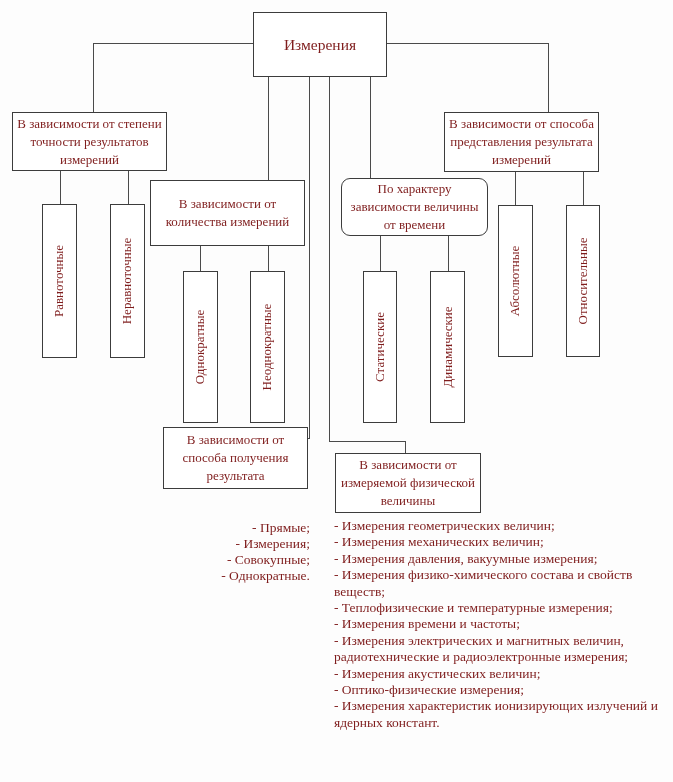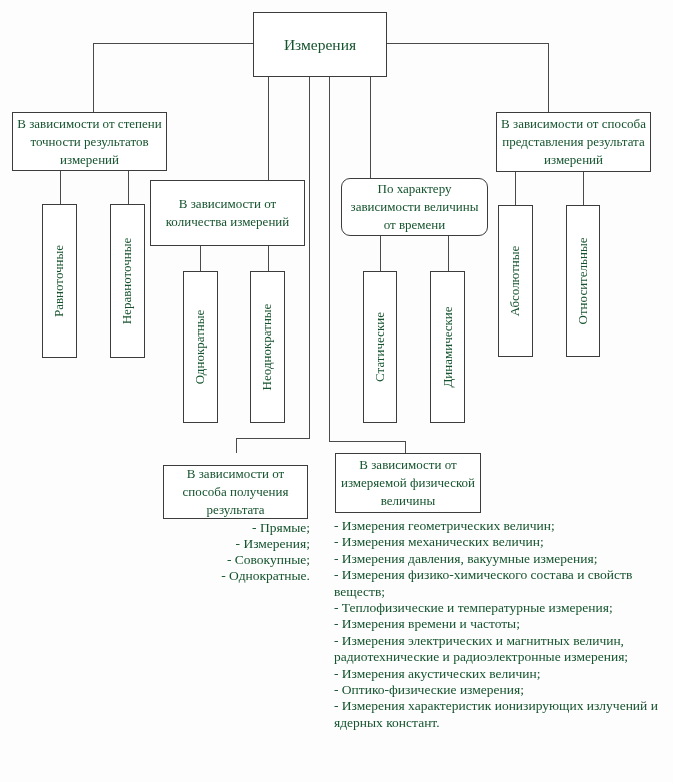--- a/index.html
+++ b/index.html
@@ -1,18 +1,18 @@
 <!DOCTYPE html>
 <html><head>
 <meta charset="utf-8">
 <style>
   html,body{margin:0;padding:0;background:#fff;}
   .canvas{
     position:relative;width:673px;height:782px;background:#fdfdfd;
-    font-family:"Liberation Serif","DejaVu Serif",serif;color:#14532d;
+    font-family:"Liberation Serif","DejaVu Serif",serif;color:#7f1d1d;
     overflow:hidden;
   }
   .line{position:absolute;background:#4a4a4a;}
   .box{
     position:absolute;border:1px solid #3c3c3c;background:#fff;
     display:flex;align-items:center;justify-content:center;
     text-align:center;font-size:13px;line-height:18px;box-sizing:border-box;
     padding:2px 4px;
   }
   .root-box{font-size:15.5px;}
@@ -63,21 +63,21 @@
 
   <div class="box" style="left:12px;top:112px;width:155px;height:59px;">
     <span>В зависимости от степени точности результатов измерений</span>
   </div>
   <div class="box" style="left:150px;top:180px;width:155px;height:66px;">
     <span>В зависимости от количества измерений</span>
   </div>
   <div class="box" style="left:341px;top:178px;width:147px;height:58px;border-radius:9px;">
     <span>По характеру зависимости величины от времени</span>
   </div>
-  <div class="box" style="left:496px;top:112px;width:155px;height:60px;justify-content:flex-end;">
+  <div class="box" style="left:444px;top:112px;width:155px;height:60px;justify-content:flex-end;">
     <span>В зависимости от способа представления результата измерений</span>
   </div>
 
   <div class="vbox" style="left:42px;top:204px;width:35px;height:154px;">
     <span class="vtext">Равноточные</span>
   </div>
   <div class="vbox" style="left:110px;top:204px;width:35px;height:154px;">
     <span class="vtext">Неравноточные</span>
   </div>
   <div class="vbox" style="left:183px;top:271px;width:35px;height:152px;">
@@ -92,21 +92,21 @@
   <div class="vbox" style="left:430px;top:271px;width:35px;height:152px;">
     <span class="vtext">Динамические</span>
   </div>
   <div class="vbox" style="left:498px;top:205px;width:35px;height:152px;">
     <span class="vtext">Абсолютные</span>
   </div>
   <div class="vbox" style="left:566px;top:205px;width:34px;height:152px;">
     <span class="vtext">Относительные</span>
   </div>
 
-  <div class="box" style="left:163px;top:465px;width:145px;height:54px;">
+  <div class="box" style="left:163px;top:427px;width:145px;height:62px;">
     <span>В зависимости от способа получения результата</span>
   </div>
   <div class="box" style="left:335px;top:453px;width:146px;height:60px;">
     <span>В зависимости от измеряемой физической величины</span>
   </div>
 
   <div class="list" style="left:145px;top:520px;width:165px;line-height:16px;text-align:right;">
       <div class="li">- Прямые;</div>
       <div class="li">- Измерения;</div>
       <div class="li">- Совокупные;</div>

